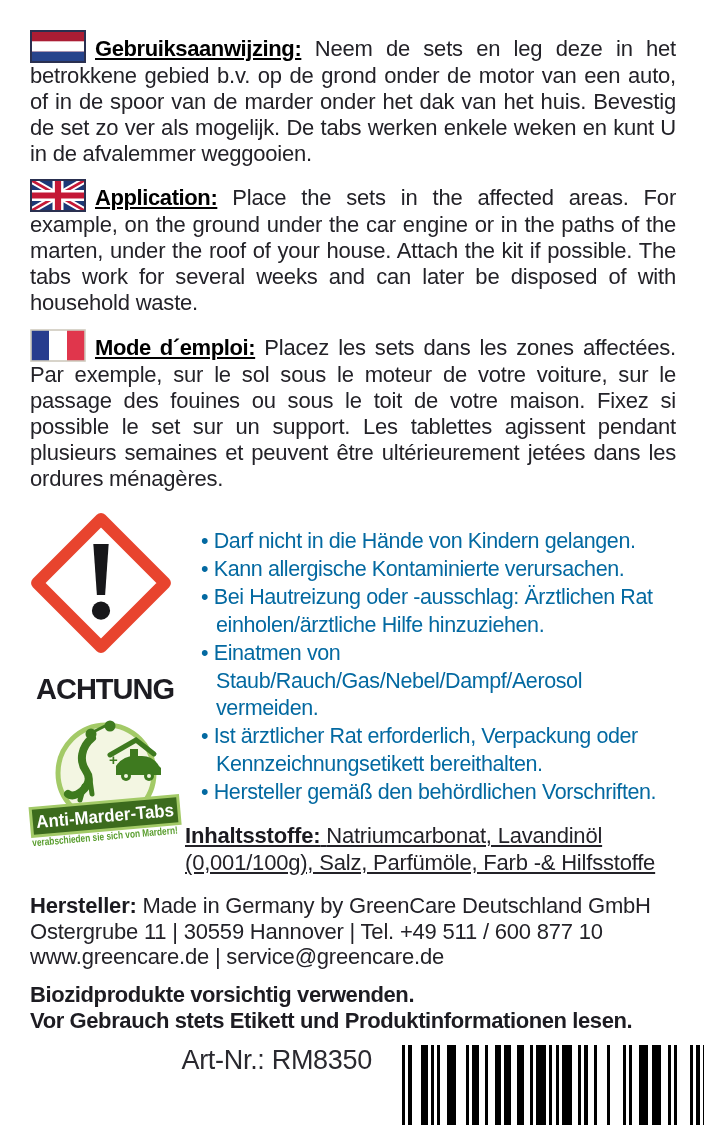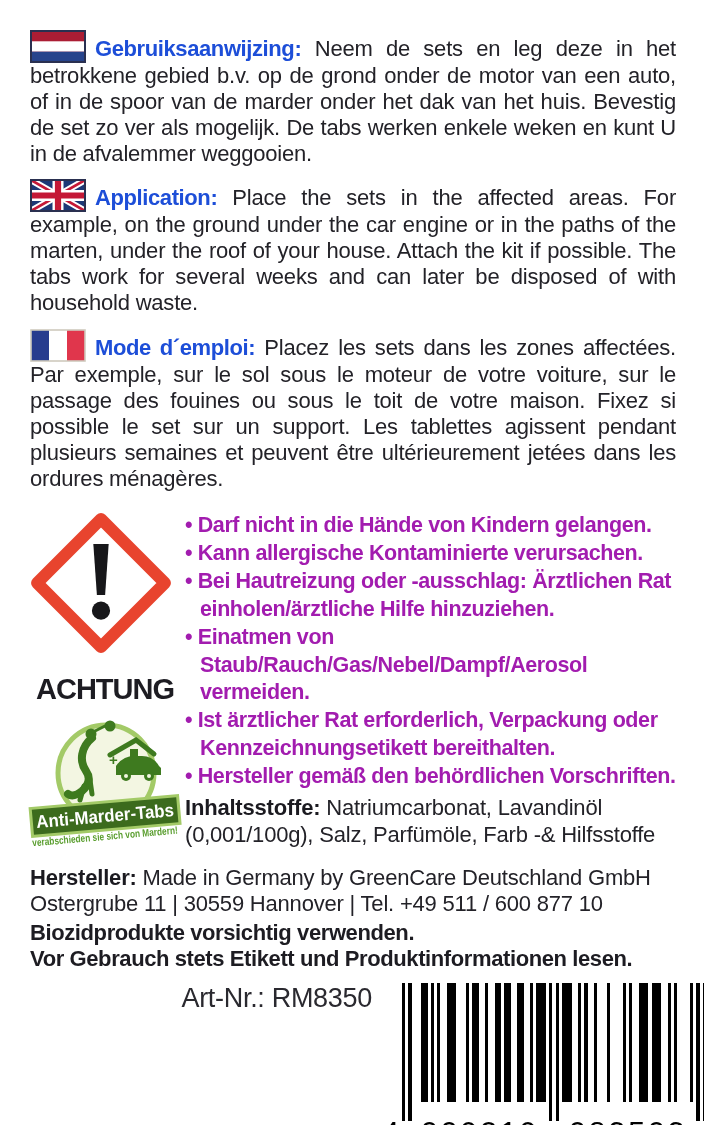--- a/index.html
+++ b/index.html
@@ -1,34 +1,34 @@
 <!DOCTYPE html>
 <html><head>
 <meta charset="utf-8">
 <style>
   html,body{margin:0;padding:0;background:#fff;}
   body{width:704px;height:1125px;overflow:hidden;font-family:"Liberation Sans",sans-serif;color:#232228;}
   .label{box-sizing:border-box;width:704px;height:1125px;padding:30px 28px 0 30px;}
   .para{margin:0 0 12px;font-size:22px;line-height:1.185;text-align:justify;letter-spacing:-0.2px;}
-  .para b{color:#1d4ed8;letter-spacing:-0.4px;}
+  .para b{color:#000000;letter-spacing:-0.4px;text-decoration:underline;}
   .flag{display:inline-block;vertical-align:-7px;margin-right:9px;line-height:0;}
   .warnrow{display:flex;margin-top:20px;}
   .leftcol{width:155px;flex:none;}
   .rightcol{flex:1;min-width:0;}
   .ghs{display:block;margin-left:0;}
   .achtung{font-weight:bold;font-size:29px;letter-spacing:-1px;color:#1d1c22;margin:19px 0 0 6px;}
-  .hazards{margin:0;padding:0;list-style:none;font-weight:bold;font-size:21.5px;line-height:1.3;letter-spacing:-0.4px;color:#a21caf;}
+  .hazards{margin:16px;padding:0;list-style:none;font-weight:normal;font-size:21.5px;line-height:1.3;letter-spacing:-0.4px;color:#0369a1;}
   .hazards li{padding-left:15px;text-indent:-15px;}
   .hazards li::before{content:"• ";}
   .amlogo{margin-top:14px;overflow:visible;}
-  .ingredients{margin:4px 0 0;font-size:22px;line-height:1.22;letter-spacing:-0.2px;}
+  .ingredients{margin:4px 0 0;font-size:22px;line-height:1.22;letter-spacing:-0.2px;text-decoration:underline;}
   .ingredients b{color:#1b1a20;}
   .manu{margin-top:16px;font-size:22px;line-height:1.17;letter-spacing:-0.2px;}
   .manu b{color:#1b1a20;}
-  .biocide{margin-top:4px;font-weight:bold;font-size:22px;line-height:1.16;letter-spacing:-0.4px;color:#1d1c22;}
+  .biocide{margin-top:12px;font-weight:bold;font-size:22px;line-height:1.16;letter-spacing:-0.4px;color:#1d1c22;}
   .bottomrow{display:flex;margin-top:12px;}
   .bleft{width:344px;flex:none;}
   .artblock{text-align:right;padding-right:2px;color:#2a292f;}
   .artno{font-size:27px;letter-spacing:-0.3px;}
   .bcwrap{flex:1;display:flex;justify-content:flex-end;padding-top:0px;}
 </style>
 </head>
 <body>
 
 <div class="label">
@@ -107,20 +107,21 @@
         <li>Ist ärztlicher Rat erforderlich, Verpackung oder Kennzeichnungsetikett bereithalten.</li>
         <li>Hersteller gemäß den behördlichen Vorschriften.</li>
       </ul>
       <p class="ingredients"><b>Inhaltsstoffe:</b> <span>Natriumcarbonat, Lavandinöl (0,001/100g), Salz, Parfümöle, Farb -&amp; Hilfsstoffe</span></p>
     </div>
   </div>
 
   <div class="manu">
     <div><b>Hersteller:</b> <span>Made in Germany by GreenCare Deutschland GmbH</span></div>
     <div>Ostergrube 11 | 30559 Hannover | Tel. +49 511 / 600 877 10</div>
+    <div>www.greencare.de | service@greencare.de</div>
   </div>
 
   <div class="biocide">
     <div>Biozidprodukte vorsichtig verwenden.</div>
     <div>Vor Gebrauch stets Etikett und Produktinformationen lesen.</div>
   </div>
 
   <div class="bottomrow">
     <div class="bleft">
       <div class="artblock">

